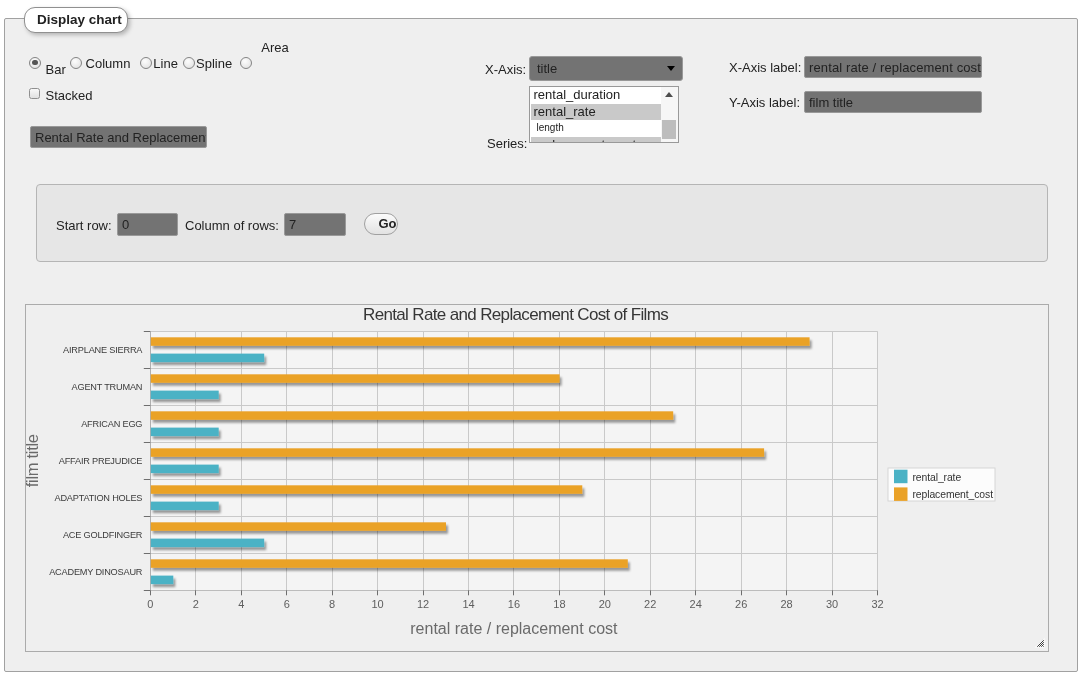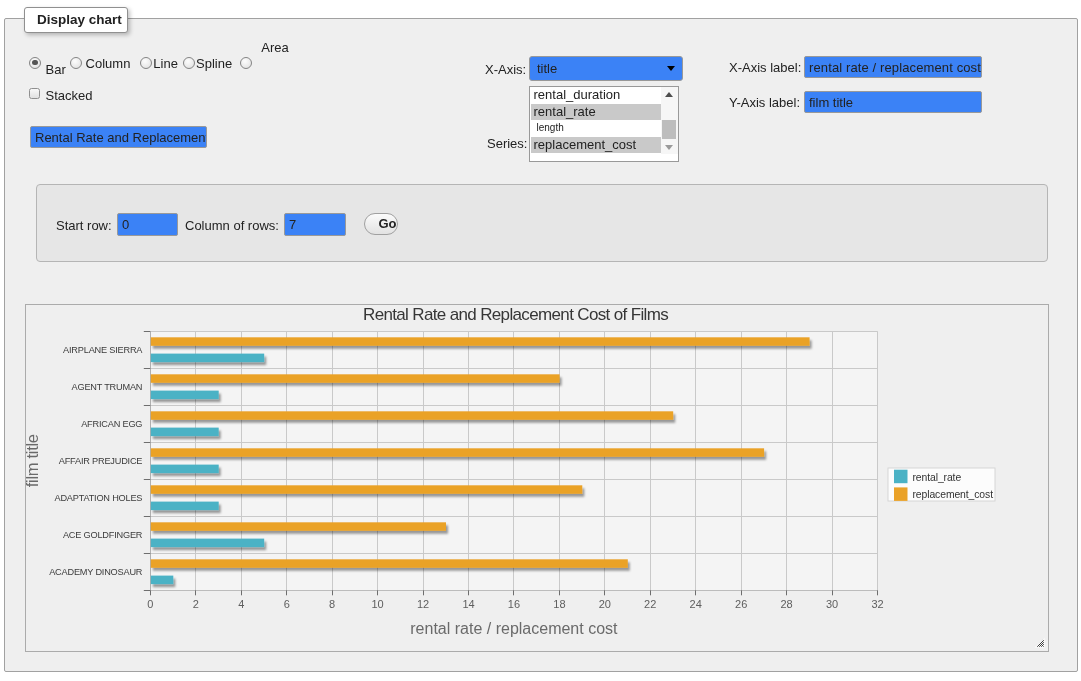--- a/index.html
+++ b/index.html
@@ -1,31 +1,31 @@
 <!DOCTYPE html>
 <html><head>
 <meta charset="utf-8">
 <style>
 * { margin:0; padding:0; box-sizing:border-box; }
 html,body { width:1081px; height:681px; background:#fff;
   font-family:"Liberation Sans", sans-serif; font-size:13px; color:#222; }
 .abs { position:absolute; }
 .lbl { position:absolute; font-size:13px; color:#222; white-space:nowrap; }
 input[type=text], .tbox { position:absolute; border:1px solid #999; border-radius:2px;
-  background:#3b82f6; font-family:"Liberation Sans", sans-serif; font-size:13px; color:#222;
+  background:#737373; font-family:"Liberation Sans", sans-serif; font-size:13px; color:#222;
   padding:0 0 0 4px; white-space:nowrap; overflow:hidden; line-height:21px; }
 </style>
 </head>
 <body>
 
 <div class="abs" style="left:4px; top:18px; width:1074px; height:654px;
  border:1px solid #a1a1a1; background:#efefef; border-radius:2px;"></div>
 
 <div class="abs" style="left:24px; top:7px; width:104px; height:26px; background:#fff;
- border:1px solid #909090; border-radius:3px; box-shadow:2px 2px 4px rgba(0,0,0,0.25);
+ border:1px solid #909090; border-radius:11px; box-shadow:2px 2px 4px rgba(0,0,0,0.25);
  font-weight:bold; font-size:13.5px; color:#222; line-height:24px; padding-left:12px;">Display chart</div>
 
 <div class="abs" style="left:29px; top:56.6px; width:12px; height:12px; border:1px solid #848484; border-radius:50%; background:radial-gradient(circle at 40% 32%, #fafafa 10%, #e2e2e2 85%);">
     <div style="position:absolute;left:2.3px;top:2.3px;width:5.4px;height:5.4px;border-radius:50%;background:#555;"></div>
   </div>
 <div class="lbl" style="left:45.5px; top:56px;margin-top:6px;">Bar</div>
 <div class="abs" style="left:69.8px; top:56.6px; width:12px; height:12px; border:1px solid #848484; border-radius:50%; background:radial-gradient(circle at 40% 32%, #fafafa 10%, #e2e2e2 85%);"></div>
 <div class="lbl" style="left:85.6px; top:56px;">Column</div>
 <div class="abs" style="left:139.6px; top:56.6px; width:12px; height:12px; border:1px solid #848484; border-radius:50%; background:radial-gradient(circle at 40% 32%, #fafafa 10%, #e2e2e2 85%);"></div>
 <div class="lbl" style="left:153.3px; top:56px;">Line</div>
@@ -37,21 +37,21 @@
 <div class="abs" style="left:28.5px; top:87.5px; width:11.5px; height:11.5px; border:1px solid #8f8f8f; border-radius:2.5px; background:linear-gradient(#f8f8f8,#e0e0e0);"></div>
 <div class="lbl" style="left:45.5px; top:88px;">Stacked</div>
 
 <div class="tbox" style="left:30px; top:126px; width:177px; height:22px;">Rental Rate and Replacement Cost of Films</div>
 
 <div class="lbl" style="left:485px; top:61.5px;">X-Axis:</div>
 <div class="tbox" style="left:529px; top:56px; width:154px; height:24.5px; border-radius:3px; line-height:24px; padding-left:7px;">title</div>
 <div class="abs" style="left:667px; top:66px; width:0; height:0; border-left:4.5px solid transparent; border-right:4.5px solid transparent; border-top:5.5px solid #000;"></div>
 
 <div class="lbl" style="left:487px; top:136px;">Series:</div>
-<div class="abs" style="left:528.5px; top:85.5px; width:150px; height:76px; border:1px solid #999; background:#fff; overflow:hidden;">
+<div class="abs" style="left:528.5px; top:85.5px; width:150px; height:57px; border:1px solid #999; background:#fff; overflow:hidden;">
   <div style="position:absolute; left:1px; top:0.8px; width:131px; height:16.5px; font-size:13px; line-height:16.5px; padding-left:3px;">rental_duration</div>
   <div style="position:absolute; left:1px; top:17.3px; width:131px; height:16.5px; font-size:13px; line-height:16.5px; padding-left:3px; background:#c9c9c9;">rental_rate</div>
   <div style="position:absolute; left:1px; top:33.8px; width:131px; height:16.5px; font-size:10px; line-height:16.5px; padding-left:6px;">length</div>
   <div style="position:absolute; left:1px; top:50.3px; width:131px; height:16.5px; font-size:13px; line-height:16.5px; padding-left:3px; background:#c9c9c9;">replacement_cost</div>
 
   <div style="position:absolute; right:0; top:0; width:17px; height:67.5px; background:#f6f6f6;">
     <div style="position:absolute; left:0; top:0; width:17px; height:14px; text-align:center;">
         <div style="margin:5px auto 0; width:0; height:0; border-left:4px solid transparent; border-right:4px solid transparent; border-bottom:5px solid #4d4d4d;"></div>
       </div>
     <div style="position:absolute; left:1.5px; top:33px; width:14px; height:19px; background:#bdbdbd;"></div>

